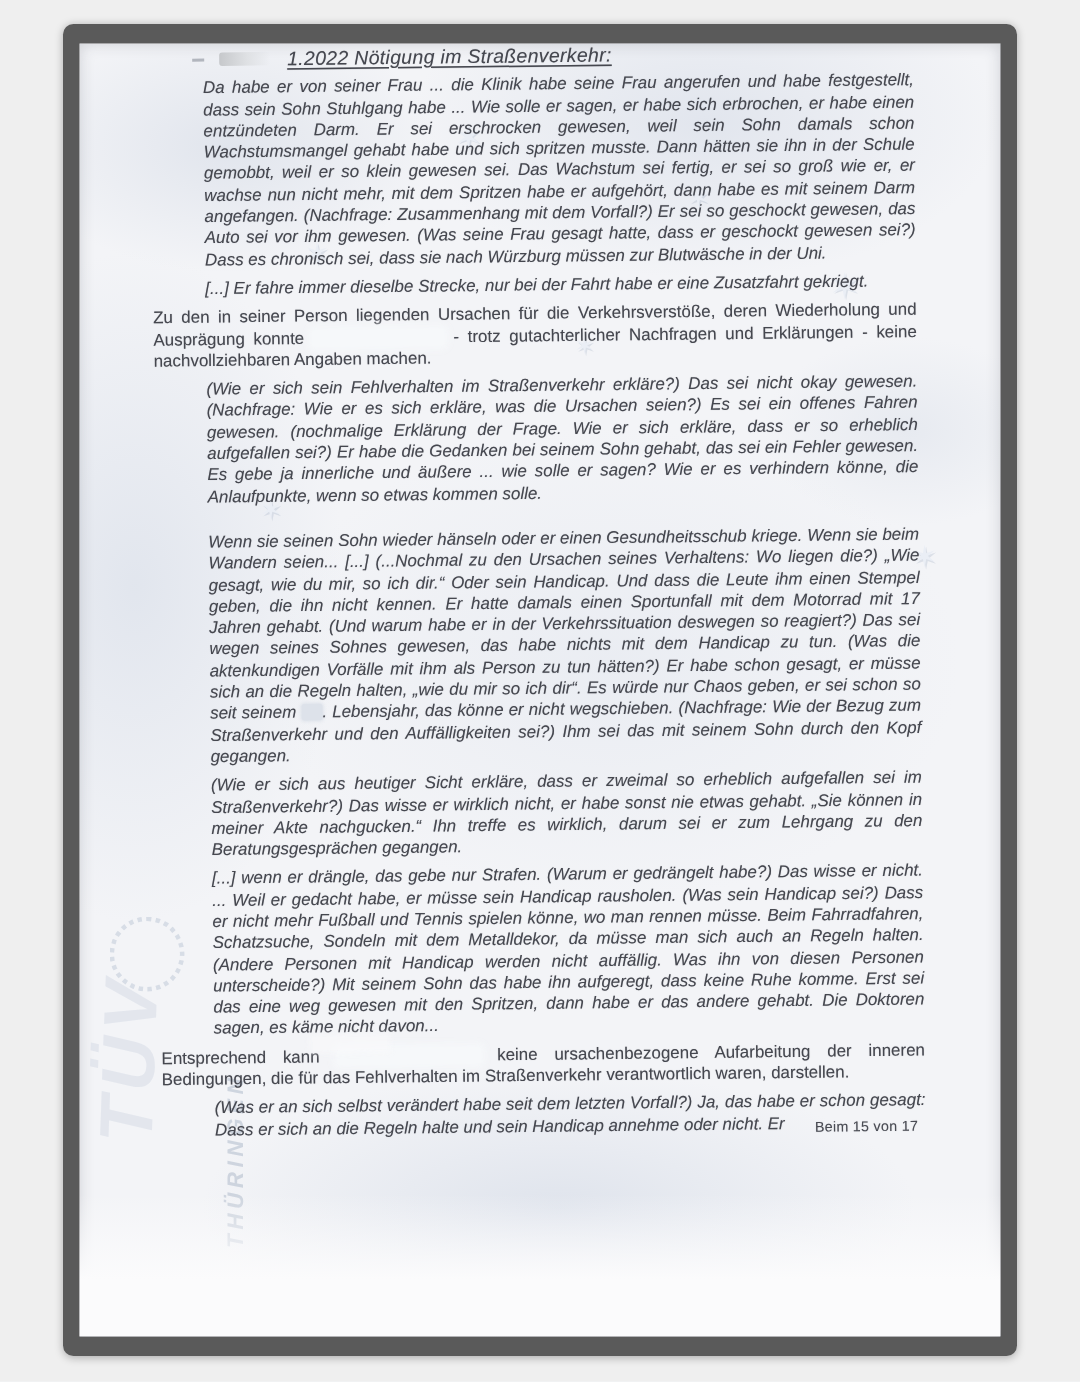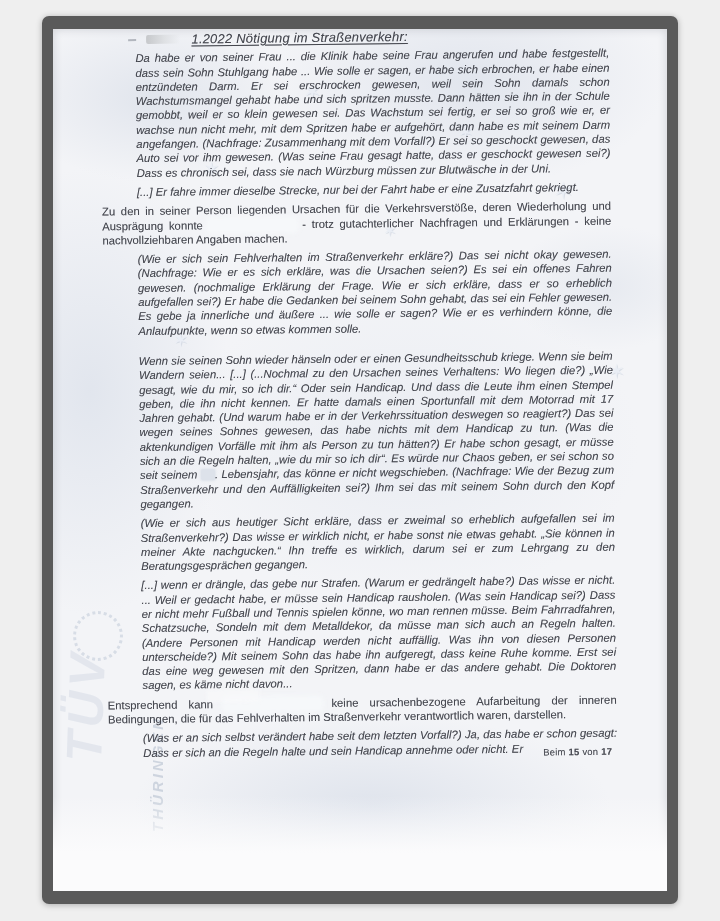--- a/index.html
+++ b/index.html
@@ -47,21 +47,21 @@
     text-decoration:underline;text-underline-offset:2px;letter-spacing:.2px;}
   p{margin:0 0 5px 0;}
   p.quote{font-style:italic;margin-left:35px;}
   p.gap{margin-top:16px;}
   .redact{display:inline-block;height:11px;vertical-align:-2px;border-radius:2px;}
   .redact.light{background:#f6f8fa;box-shadow:0 0 5px 3px rgba(246,248,250,.95);}
   .redact.grey{background:#dde2ea;box-shadow:0 0 2px 1px rgba(221,226,234,.8);}
   .whiteout{position:absolute;left:148px;top:664px;width:50px;height:9px;
     background:rgba(249,250,252,.55);box-shadow:0 0 4px 2px rgba(249,250,252,.55);pointer-events:none;}
   .footer{position:absolute;left:482px;top:722px;font-size:9.5px;color:#4a4c54;letter-spacing:.2px;}
-  .footer .b{font-weight:bold;}
+  .footer .b{font-weight:normal;}
   
   .star{position:absolute;color:#eaeef5;text-shadow:1px 1px 0 rgba(176,186,203,.35);pointer-events:none;font-style:normal;}
   .star::before{content:"✶";}
   .wm-ring{position:absolute;left:20px;top:582px;width:44px;height:44px;
     border:3px dotted rgba(197,205,218,.6);border-radius:50%;pointer-events:none;}
   .wm-tuv{position:absolute;left:-52px;top:648px;width:170px;text-align:center;
     transform:rotate(-88deg);font-size:50px;font-style:italic;font-weight:bold;
     color:rgba(213,219,230,.55);letter-spacing:4px;pointer-events:none;}
   .wm-state{position:absolute;left:96px;top:608px;height:195px;
     writing-mode:vertical-rl;transform:rotate(180deg);

